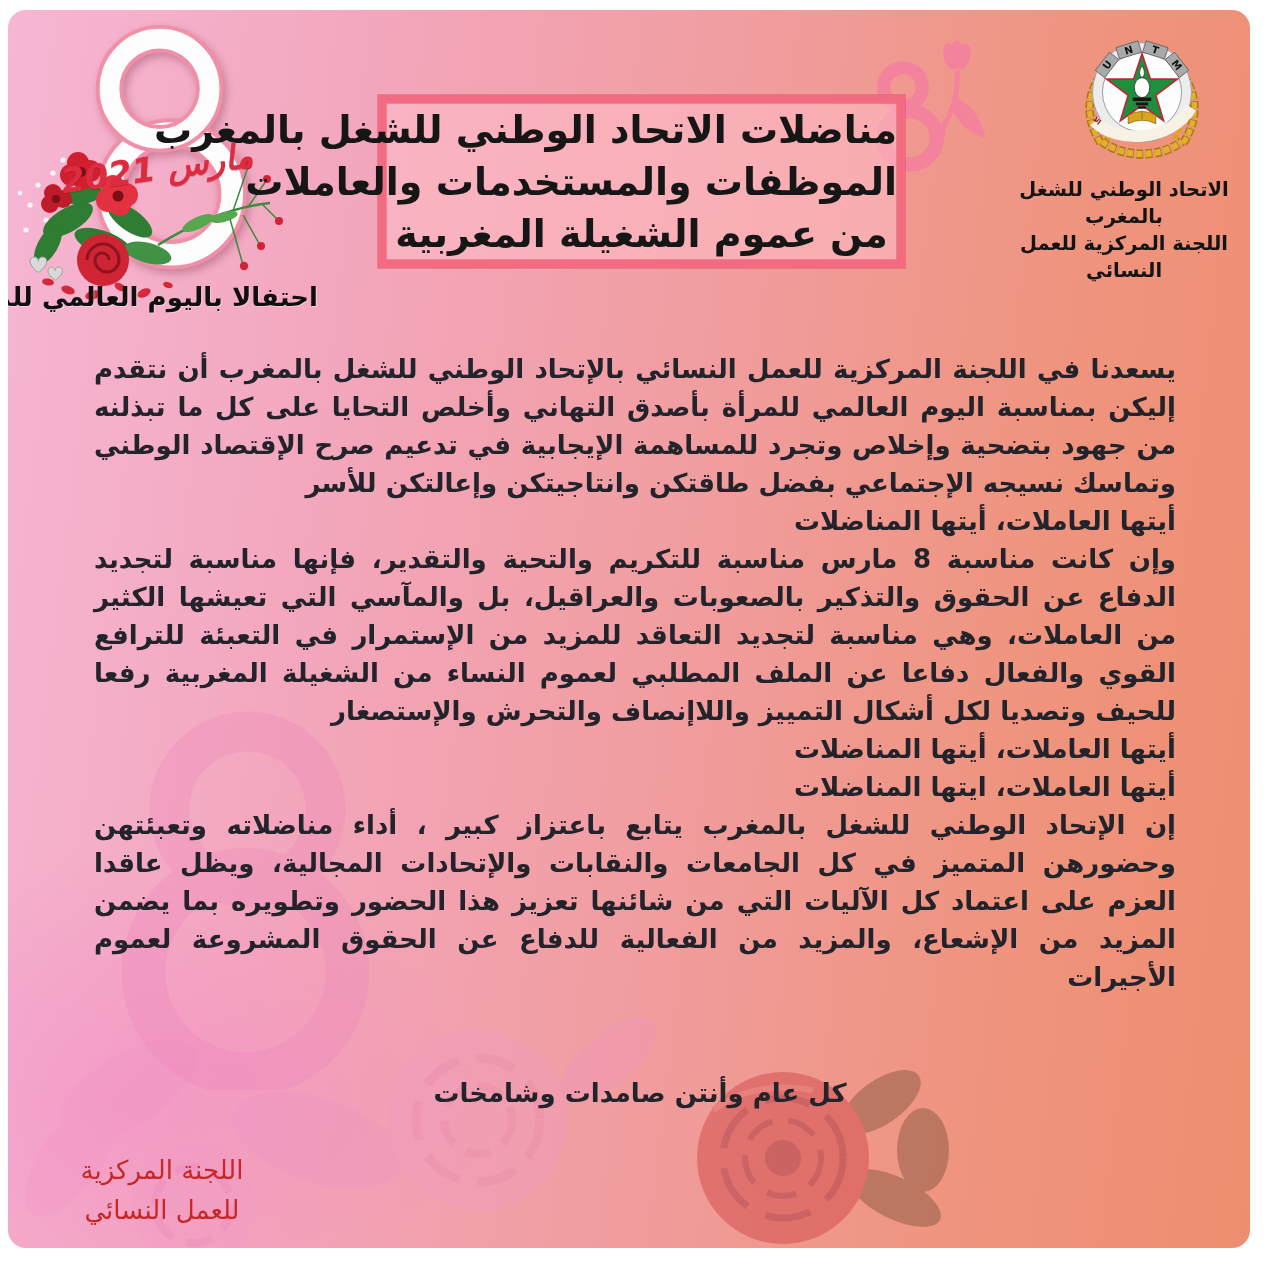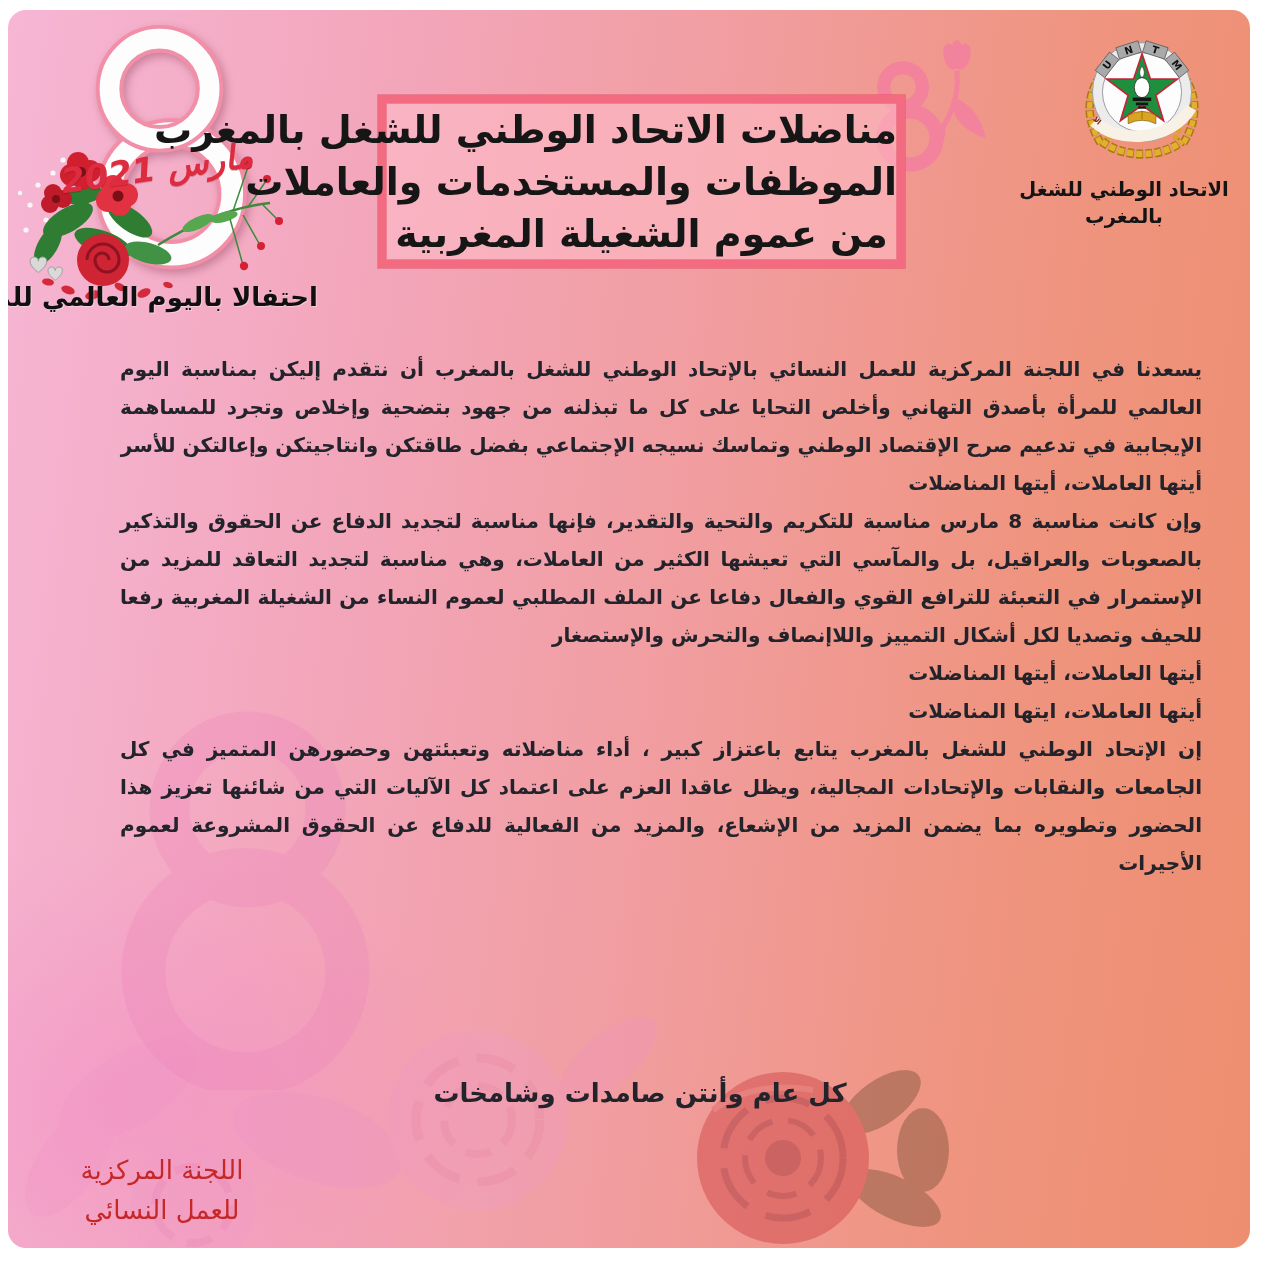--- a/index.html
+++ b/index.html
@@ -36,22 +36,22 @@
     left:10px;top:272px;width:300px;color:#101010;font-size:26px;font-weight:800;
     text-align:center;white-space:nowrap;text-shadow:1px 1px 0 rgba(255,255,255,.35);
   }
   
   .org-text{
     left:982px;top:166px;width:268px;text-align:center;color:#141414;
     font-weight:800;font-size:19.5px;line-height:27px;
   }
   
   .body-text{
-    left:112px;top:340px;width:1082px;direction:rtl;
-    color:#23232b;font-size:20px;line-height:38px;font-weight:700;
+    left:86px;top:340px;width:1082px;direction:rtl;
+    color:#23232b;font-size:26px;line-height:38px;font-weight:700;
   }
   .body-text p{margin:0;text-align:justify;}
   .body-text .refrain{}
   .closing{
     left:332px;top:1068px;width:600px;text-align:center;
     color:#23232b;font-size:26px;font-weight:700;white-space:nowrap;
   }
   .signature{
     left:54px;top:1140px;width:200px;text-align:center;
     color:#c62828;font-size:26px;line-height:40px;font-weight:400;
@@ -257,20 +257,21 @@
       <line x1="112" y1="110" x2="112" y2="121" stroke="#8a6508"></line>
 
       <path id="bp" d="M50,124 C80,154 150,150 176,106" fill="none" stroke="#f8f2e6" stroke-width="15"></path>
       <text font-size="9.5" font-weight="bold" fill="#7c1d1d">
         <textPath href="#bp" startOffset="5%">الاتحاد الوطني للشغل بالمغرب</textPath>
       </text>
     </svg>
 
     <div class="abs org-text">
       <div>الاتحاد الوطني للشغل بالمغرب</div>
+      <div>اللجنة المركزية للعمل النسائي</div>
     </div>
 
     <div class="abs body-text">
       <p>يسعدنا في اللجنة المركزية للعمل النسائي بالإتحاد الوطني للشغل بالمغرب أن نتقدم إليكن بمناسبة اليوم العالمي للمرأة بأصدق التهاني وأخلص التحايا على كل ما تبذلنه من جهود بتضحية وإخلاص وتجرد للمساهمة الإيجابية في تدعيم صرح الإقتصاد الوطني وتماسك نسيجه الإجتماعي بفضل طاقتكن وانتاجيتكن وإعالتكن للأسر</p>
       <p class="refrain">أيتها العاملات، أيتها المناضلات</p>
       <p>وإن كانت مناسبة 8 مارس مناسبة للتكريم والتحية والتقدير، فإنها مناسبة لتجديد الدفاع عن الحقوق والتذكير بالصعوبات والعراقيل، بل والمآسي التي تعيشها الكثير من العاملات، وهي مناسبة لتجديد التعاقد للمزيد من الإستمرار في التعبئة للترافع القوي والفعال دفاعا عن الملف المطلبي لعموم النساء من الشغيلة المغربية رفعا للحيف وتصديا لكل أشكال التمييز واللاإنصاف والتحرش والإستصغار</p>
       <p class="refrain">أيتها العاملات، أيتها المناضلات</p>
       <p class="refrain">أيتها العاملات، ايتها المناضلات</p>
       <p>إن الإتحاد الوطني للشغل بالمغرب يتابع باعتزاز كبير ، أداء مناضلاته وتعبئتهن وحضورهن المتميز في كل الجامعات والنقابات والإتحادات المجالية، ويظل عاقدا العزم على اعتماد كل الآليات التي من شائنها تعزيز هذا الحضور وتطويره بما يضمن المزيد من الإشعاع، والمزيد من الفعالية للدفاع عن الحقوق المشروعة لعموم الأجيرات</p>
     </div>

